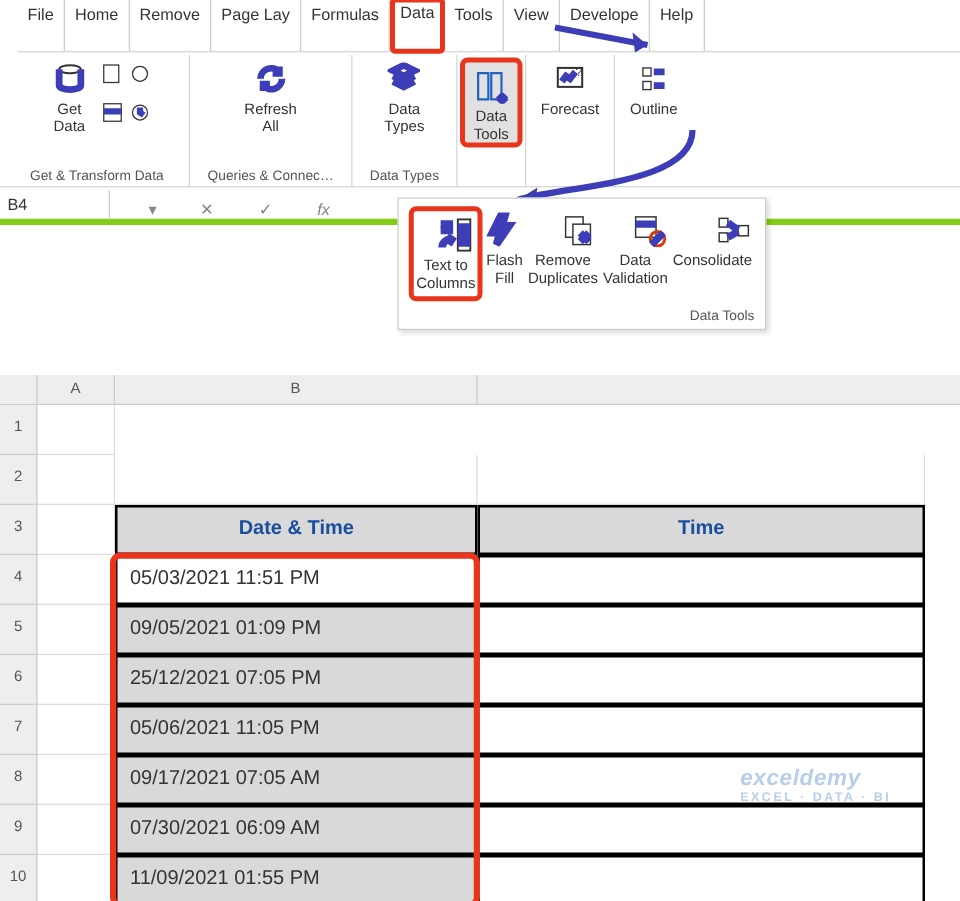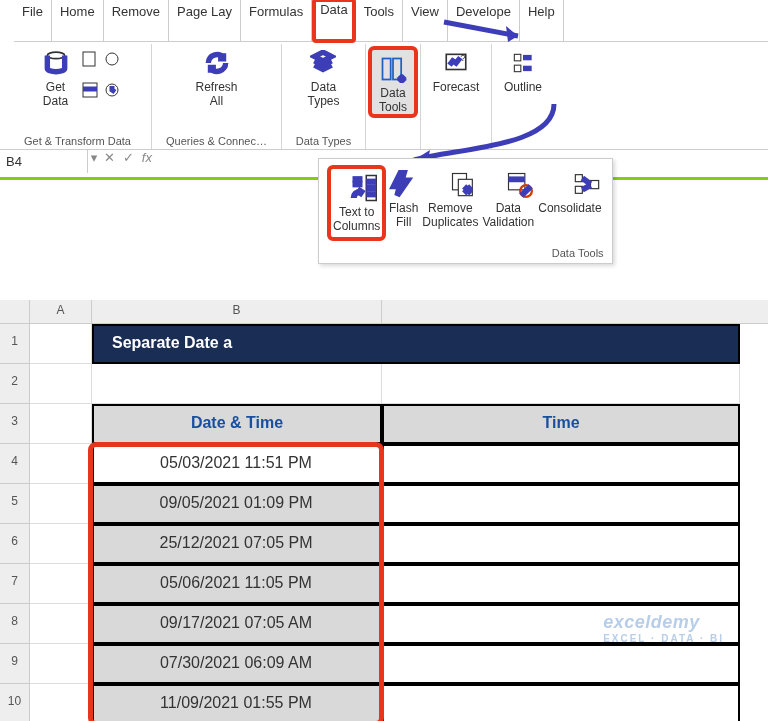--- a/index.html
+++ b/index.html
@@ -79,25 +79,26 @@
   }
   .rbtn .txt { font-size: 12px; line-height: 14px; }
   .datatools-hl {
     border: 4px solid #e8351c;
     border-radius: 6px;
     background: #e1e1e1;
   }
   
   .fbar {
     display: flex;
-    align-items: flex-start;
+    align-items: flex-end;
     height: 30px;
-    border-bottom: 3px solid #84cc16;
+    border-bottom: 5px solid #84cc16;
     background: #fff;
     position: relative;
+    gap: 28px;
   }
   .nbox {
     width: 88px;
     padding: 4px 6px;
     border-right: 1px solid #ccc;
     font-size: 13px;
   }
   .fctl { padding: 0 4px; color: #888; }
   
   .subribbon {
@@ -182,21 +183,21 @@
   .hdrcell {
     background: #d9d9d9;
     border: 2px solid #000 !important;
     text-align: center;
     color: #1a4fa0;
     font-weight: bold;
     font-size: 19px;
   }
   .dtcell {
     border: 2px solid #000 !important;
-    text-align: center;
+    text-align: left;
     font-size: 17px;
     padding-right: 12px !important;
     background: #d9d9d9;
   }
   .dtcell.active { background: #fff; }
   .tcell {
     border: 2px solid #000 !important;
     background: #fff;
   }
   
@@ -211,21 +212,21 @@
   .arrow {
     position: absolute;
     z-index: 4;
     pointer-events: none;
   }
   svg line, svg path { stroke: #3d3db8; stroke-width: 5; fill: none; }
   svg .head { fill: #3d3db8; stroke: none; }
   
   .wm {
     position: absolute;
-    right: 44px;
+    right: 55px;
     bottom: 80px;
     color: #b8cee8;
     font-size: 18px;
     font-weight: bold;
     font-style: italic;
     letter-spacing: .5px;
     z-index: 0;
   }
   .wm .sub { font-size: 10px; letter-spacing: 2px; display:block; text-align:left; font-style: normal;}
   
@@ -444,21 +445,20 @@
     <div class="corner"></div>
     <div class="ch wA">A</div>
     <div class="ch wB">B</div>
   </div>
 
   <div class="rows">
 
     <div class="row">
       <div class="rh">1</div>
       <div class="cell wA"></div>
-      <div class="cell titlecell" style="width:648px;">Separate Date a</div>
     </div>
 
     <div class="row">
       <div class="rh">2</div>
       <div class="cell wA"></div>
       <div class="cell wB"></div>
       <div class="cell wC"></div>
     </div>
 
     <div class="row">

